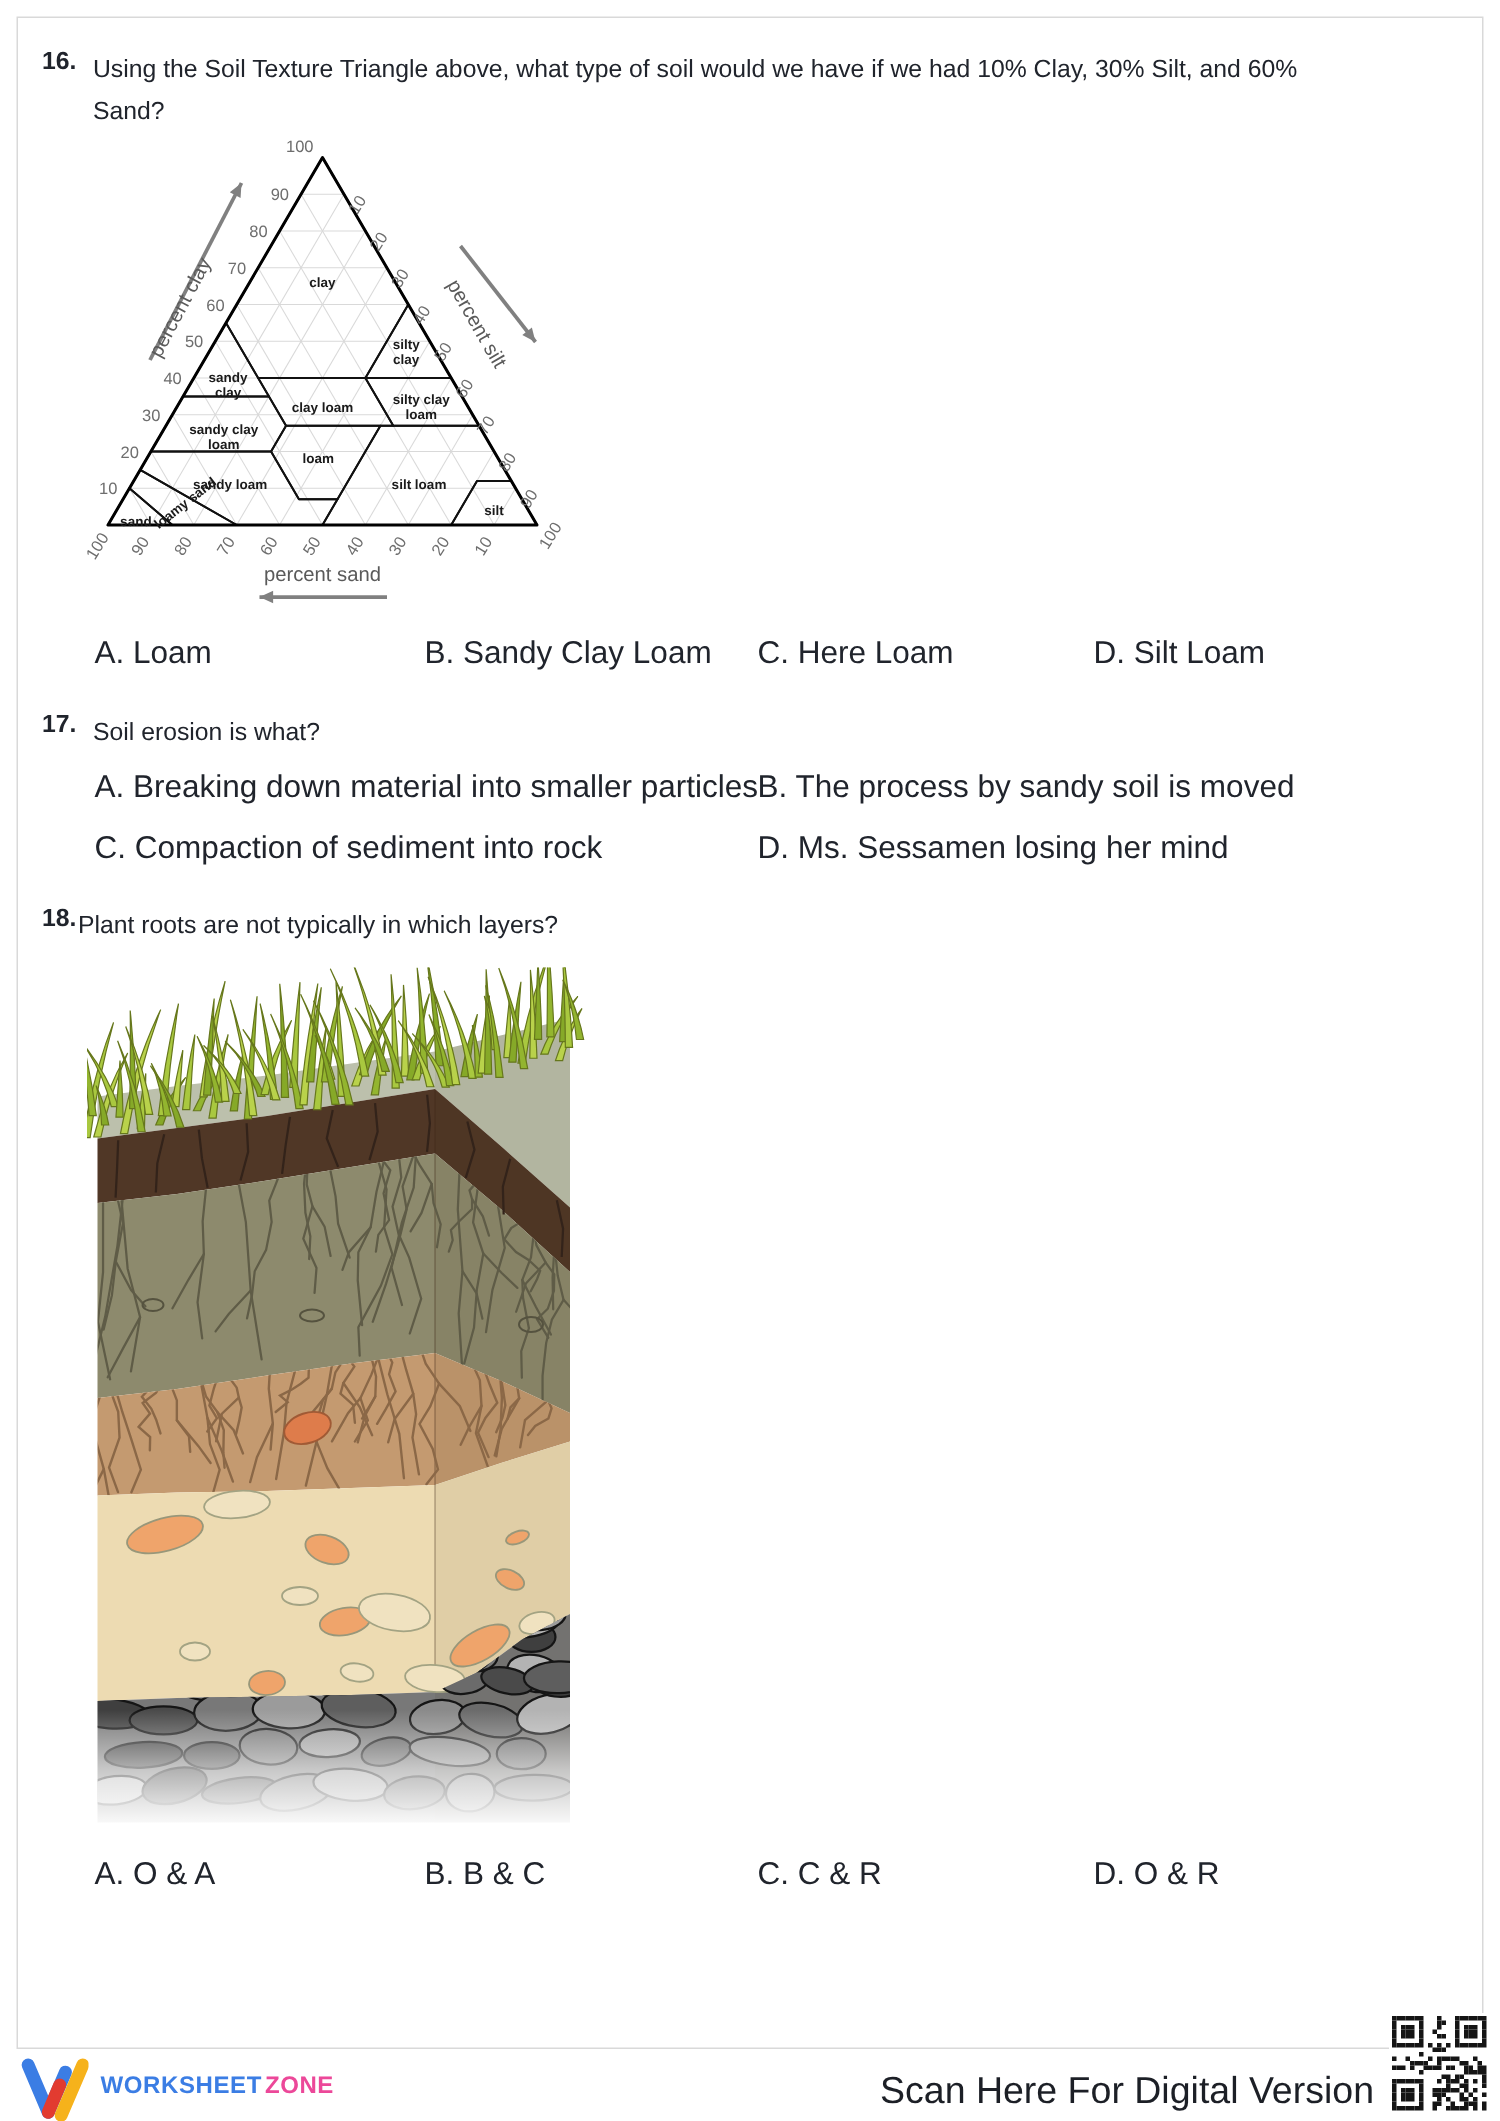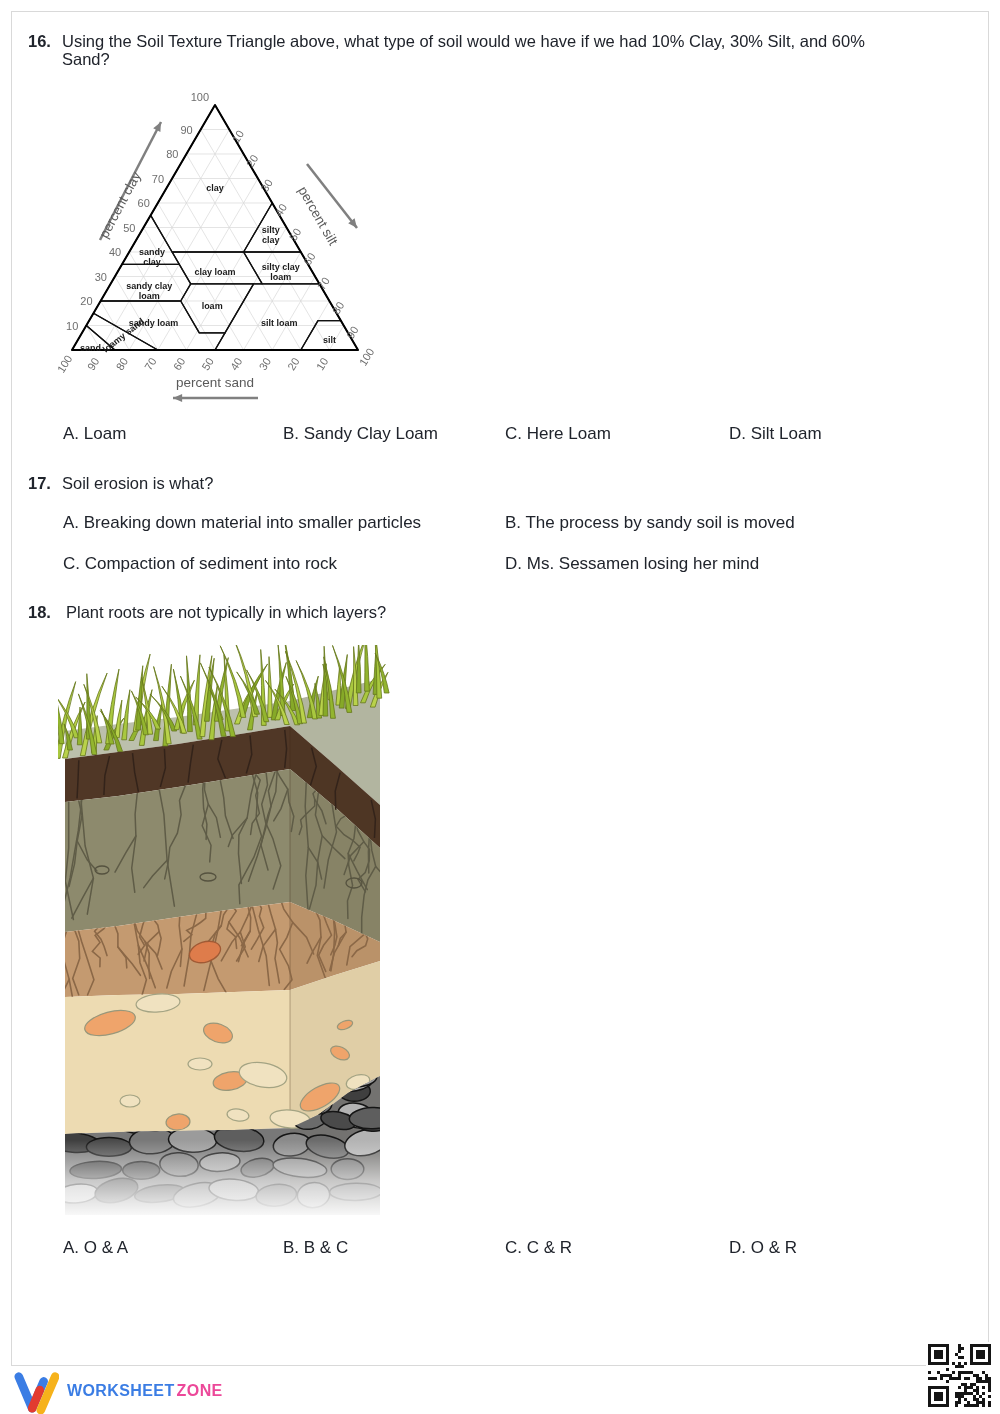--- a/index.html
+++ b/index.html
@@ -1,22 +1,22 @@
 <!DOCTYPE html>
 <html><head>
 <meta charset="utf-8">
 <style>
   html,body{margin:0;padding:0;background:#fff;}
   .page{position:relative;width:1000px;height:1414px;background:#fff;overflow:hidden;
         font-family:"Liberation Sans", sans-serif;color:#20242c;}
   .card-border{position:absolute;left:11px;top:11px;width:976px;height:1353px;
         border:1px solid #d9d9d9;}
   .qnum{position:absolute;font-weight:bold;font-size:16.5px;}
-  .qtext{position:absolute;font-size:16.5px;line-height:18px;}
-  .opt{position:absolute;font-size:17px;white-space:nowrap;}
+  .qtext{position:absolute;font-size:16.5px;line-height:28px;}
+  .opt{position:absolute;font-size:21px;white-space:nowrap;}
   .footer-logo{position:absolute;left:13px;top:1368px;display:flex;align-items:center;}
   .brand{font-size:16px;font-weight:bold;letter-spacing:.4px;margin-left:8px;}
   .scan{position:absolute;right:84px;top:1380px;font-size:25px;color:#1c1f26;}
   svg text{font-family:"Liberation Sans", sans-serif;}
 </style>
 </head>
 <body>
 
 <div class="page">
   <div class="card-border"></div>
@@ -128,21 +128,21 @@
   <div class="opt" style="left:729px;top:424px;">D. Silt Loam</div>
 
   <div class="qnum" style="left:28px;top:474px;">17.</div>
   <div class="qtext" style="left:62px;top:474px;">Soil erosion is what?</div>
   <div class="opt" style="left:63px;top:513px;">A. Breaking down material into smaller particles</div>
   <div class="opt" style="left:505px;top:513px;">B. The process by sandy soil is moved</div>
   <div class="opt" style="left:63px;top:554px;">C. Compaction of sediment into rock</div>
   <div class="opt" style="left:505px;top:554px;">D. Ms. Sessamen losing her mind</div>
 
   <div class="qnum" style="left:28px;top:603px;">18.</div>
-  <div class="qtext" style="left:66px;top:603px;">Plant roots are not typically in which layers?</div>
+  <div class="qtext" style="left:52px;top:603px;">Plant roots are not typically in which layers?</div>
 
   <svg id="soil-svg" style="position:absolute;left:58px;top:645px;" width="335" height="575" viewBox="0 0 335 575">
       <defs>
         <clipPath id="clipA">
           <path d="M7,157 L60,151 L120,142 L176,133 L232,124 L277,162 L322,203 L322,297 L277,276 L232,257 L176,264 L120,272 L60,281 L7,287 Z"></path>
         </clipPath>
         <clipPath id="clipB">
           <path d="M7,287 L60,281 L120,272 L176,264 L232,257 L277,276 L322,297 L322,316 L277,330 L232,345 L176,347 L120,349 L60,350 L7,352 Z"></path>
         </clipPath>
         <clipPath id="clipR">
@@ -415,20 +415,21 @@
 
   <div class="footer-logo">
     <svg width="46" height="46" viewBox="0 0 48 48">
       <path d="M6,9 L20,42 L32,14" fill="none" stroke="#3b7de4" stroke-width="9" stroke-linecap="round" stroke-linejoin="round"></path>
       <path d="M20,42 L28,23" fill="none" stroke="#e23b30" stroke-width="9" stroke-linecap="round"></path>
       <path d="M29,44 L44,9" fill="none" stroke="#f6b21b" stroke-width="9" stroke-linecap="round"></path>
     </svg>
     <span class="brand" id="brand1" style="color: rgb(59, 125, 228);">WORKSHEET</span>
     <span class="brand" style="margin-left: 2px; color: #ec4899;" id="brand2">ZONE</span>
   </div>
+  <div class="scan">Scan Here For Digital Version</div>
   <svg id="qr-svg" style="position:absolute;left:926px;top:1342px;" width="66" height="66" viewBox="0 0 66 66">
       <rect x="0" y="0" width="66" height="66" fill="#fff"></rect>
       <rect x="2" y="2" width="3" height="3" fill="#151515"></rect>
       <rect x="2" y="5" width="3" height="3" fill="#151515"></rect>
       <rect x="2" y="8" width="3" height="3" fill="#151515"></rect>
       <rect x="2" y="11" width="3" height="3" fill="#151515"></rect>
       <rect x="2" y="14" width="3" height="3" fill="#151515"></rect>
       <rect x="2" y="17" width="3" height="3" fill="#151515"></rect>
       <rect x="2" y="20" width="3" height="3" fill="#151515"></rect>
       <rect x="5" y="2" width="3" height="3" fill="#151515"></rect>

